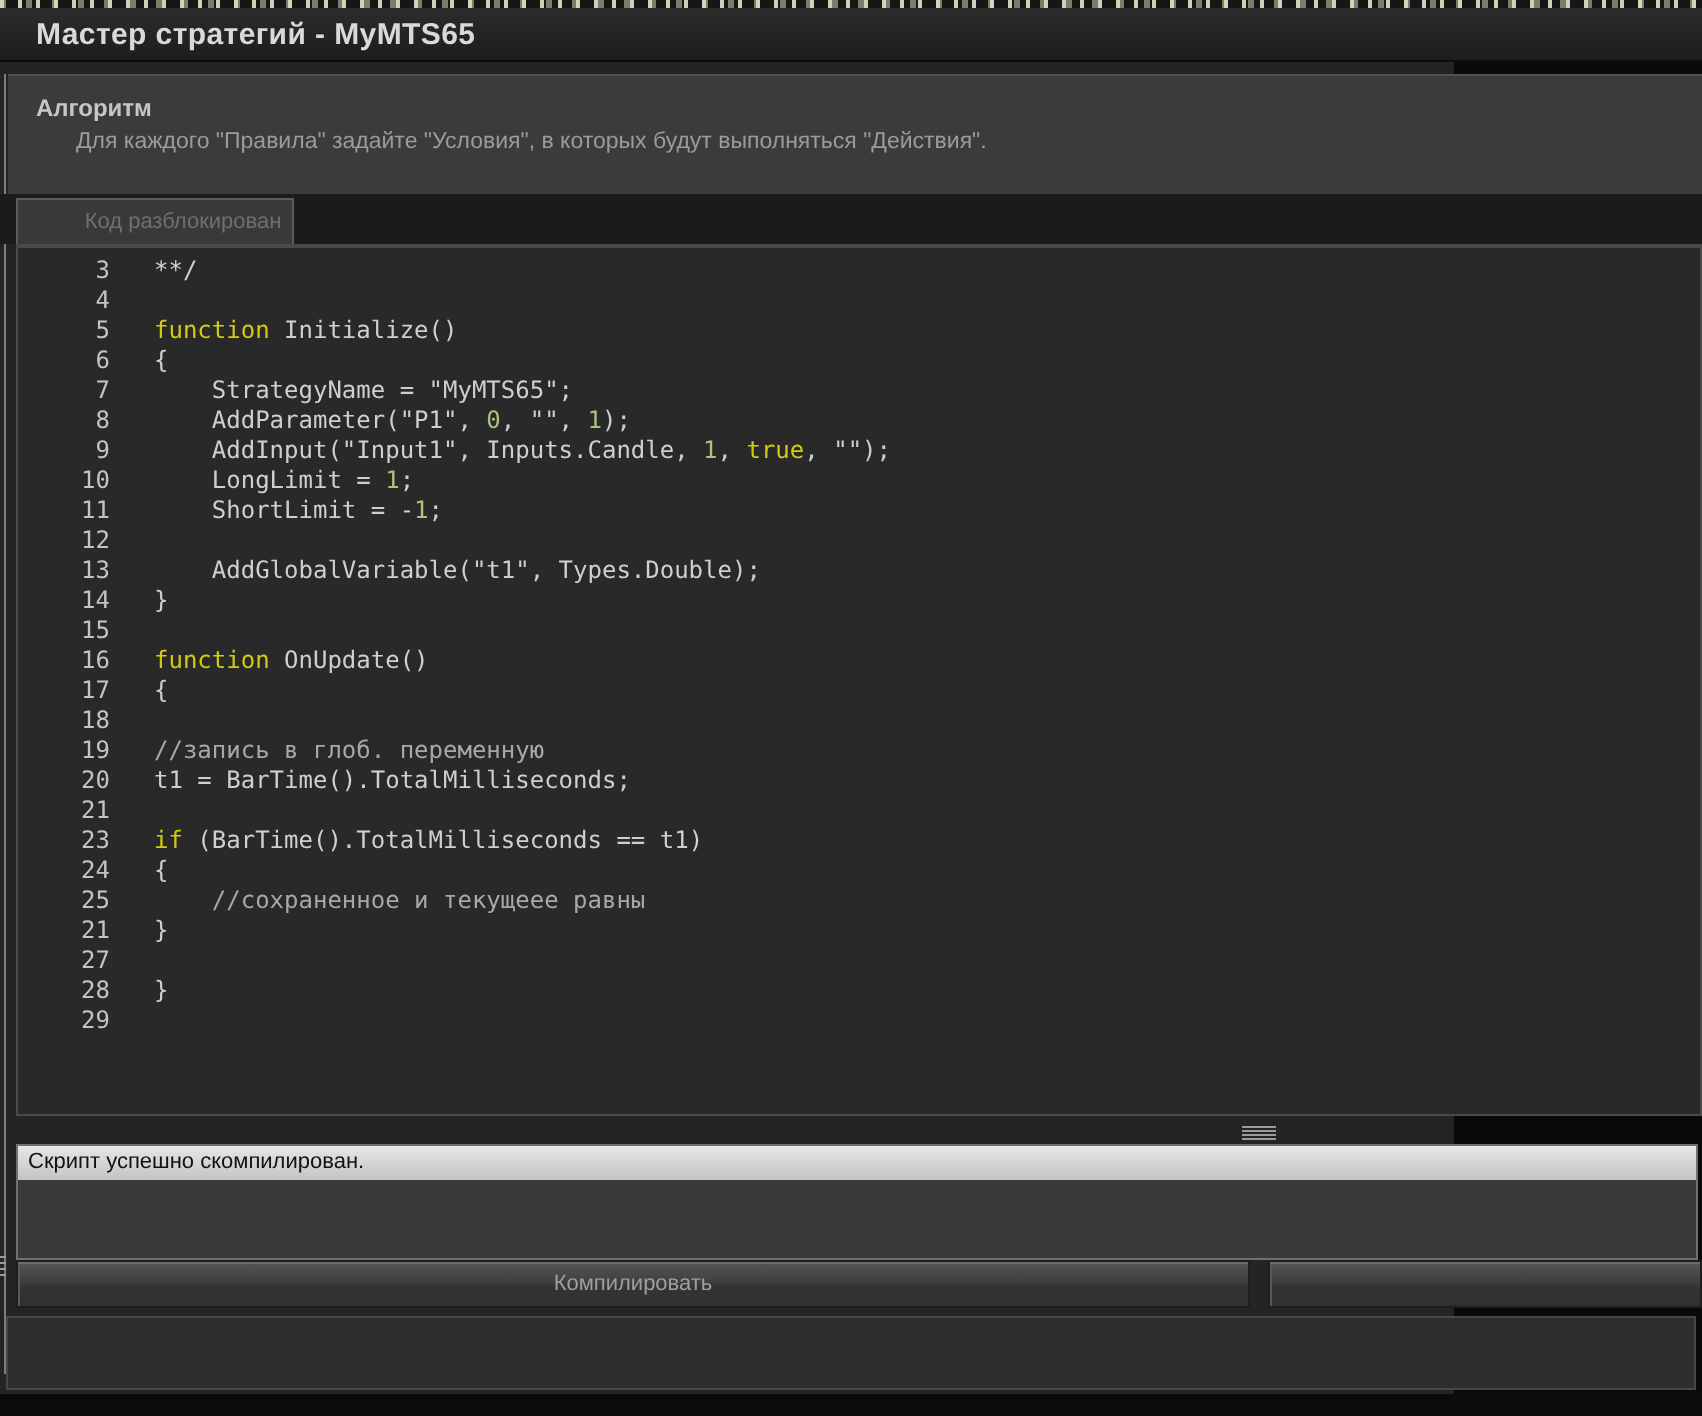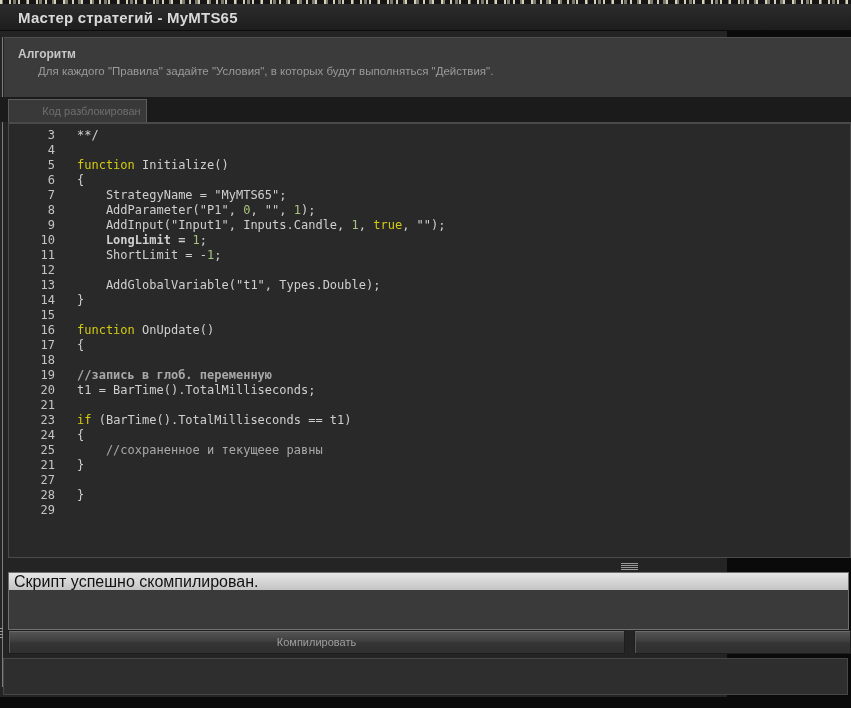--- a/index.html
+++ b/index.html
@@ -51,21 +51,21 @@
     background:repeating-linear-gradient(#9a9a9a 0 1px, transparent 1px 2px); }
 
   
   .left-grip { position:absolute; left:0; top:597px; width:3px; height:11px;
     background:repeating-linear-gradient(#9a9a9a 0 1px, transparent 1px 3px); }
 
   
   .status-panel { position:absolute; left:8px; top:541px; width:841px; height:58px;
     background:#3a3a3a; border:1px solid #707070; }
   .status-row { height:17px; line-height:17px; background:linear-gradient(#e6e6e6,#c4c4c4);
-    color:#121212; font-size:16px; padding-left:5px; }
+    color:#121212; font-size:11px; padding-left:5px; }
 
   
   .btn { position:absolute; top:599px; height:24px;
     background:linear-gradient(#565656,#3f3f3f 45%,#343434 55%,#303030);
     border:1px solid #1e1e1e; box-shadow:inset 0 1px 0 #6b6b6b, inset 1px 0 0 #5a5a5a;
     color:#9f9f9f; font-size:11px; display:flex; align-items:center; justify-content:center; }
   .btn-compile { left:8px; width:617px; }
   .btn-secondary { left:634px; width:217px; }
 
   
@@ -97,30 +97,30 @@
     </div>
 
     <div class="code-panel">
         <div class="code-line"><span class="ln" style="color: rgb(196, 196, 196);">3</span><span class="cd"><span style="color: rgb(207, 207, 207);">**/</span></span></div>
         <div class="code-line"><span class="ln" style="color: rgb(196, 196, 196);">4</span><span class="cd"></span></div>
         <div class="code-line"><span class="ln" style="color: rgb(196, 196, 196);">5</span><span class="cd"><span style="color: rgb(211, 203, 18);">function</span><span style="color: rgb(207, 207, 207);"> Initialize()</span></span></div>
         <div class="code-line"><span class="ln" style="color: rgb(196, 196, 196);">6</span><span class="cd"><span style="color: rgb(207, 207, 207);">{</span></span></div>
         <div class="code-line"><span class="ln" style="color: rgb(196, 196, 196);">7</span><span class="cd"><span style="color: rgb(207, 207, 207);">    StrategyName = "MyMTS65";</span></span></div>
         <div class="code-line"><span class="ln" style="color: rgb(196, 196, 196);">8</span><span class="cd"><span style="color: rgb(207, 207, 207);">    AddParameter("P1", </span><span style="color: rgb(169, 196, 127);">0</span><span style="color: rgb(207, 207, 207);">, "", </span><span style="color: rgb(169, 196, 127);">1</span><span style="color: rgb(207, 207, 207);">);</span></span></div>
         <div class="code-line"><span class="ln" style="color: rgb(196, 196, 196);">9</span><span class="cd"><span style="color: rgb(207, 207, 207);">    AddInput("Input1", Inputs.Candle, </span><span style="color: rgb(169, 196, 127);">1</span><span style="color: rgb(207, 207, 207);">, </span><span style="color: rgb(211, 203, 18);">true</span><span style="color: rgb(207, 207, 207);">, "");</span></span></div>
-        <div class="code-line"><span class="ln" style="color: rgb(196, 196, 196);">10</span><span class="cd"><span style="color: rgb(207, 207, 207); font-weight: bold;">    LongLimit = </span><span style="color: rgb(169, 196, 127);">1</span><span style="color: rgb(207, 207, 207);">;</span></span></div>
+        <div class="code-line"><span class="ln" style="color: rgb(196, 196, 196);">10</span><span class="cd"><span style="color: rgb(207, 207, 207);">    LongLimit = </span><span style="color: rgb(169, 196, 127);">1</span><span style="color: rgb(207, 207, 207);">;</span></span></div>
         <div class="code-line"><span class="ln" style="color: rgb(196, 196, 196);">11</span><span class="cd"><span style="color: rgb(207, 207, 207);">    ShortLimit = -</span><span style="color: rgb(169, 196, 127);">1</span><span style="color: rgb(207, 207, 207);">;</span></span></div>
         <div class="code-line"><span class="ln" style="color: rgb(196, 196, 196);">12</span><span class="cd"></span></div>
         <div class="code-line"><span class="ln" style="color: rgb(196, 196, 196);">13</span><span class="cd"><span style="color: rgb(207, 207, 207);">    AddGlobalVariable("t1", Types.Double);</span></span></div>
         <div class="code-line"><span class="ln" style="color: rgb(196, 196, 196);">14</span><span class="cd"><span style="color: rgb(207, 207, 207);">}</span></span></div>
         <div class="code-line"><span class="ln" style="color: rgb(196, 196, 196);">15</span><span class="cd"></span></div>
         <div class="code-line"><span class="ln" style="color: rgb(196, 196, 196);">16</span><span class="cd"><span style="color: rgb(211, 203, 18);">function</span><span style="color: rgb(207, 207, 207);"> OnUpdate()</span></span></div>
         <div class="code-line"><span class="ln" style="color: rgb(196, 196, 196);">17</span><span class="cd"><span style="color: rgb(207, 207, 207);">{</span></span></div>
         <div class="code-line"><span class="ln" style="color: rgb(196, 196, 196);">18</span><span class="cd"></span></div>
-        <div class="code-line"><span class="ln" style="color: rgb(196, 196, 196);">19</span><span class="cd"><span style="color: rgb(168, 168, 168); font-weight: bold;">//запись в глоб. переменную</span></span></div>
+        <div class="code-line"><span class="ln" style="color: rgb(196, 196, 196);">19</span><span class="cd"><span style="color: rgb(168, 168, 168);">//запись в глоб. переменную</span></span></div>
         <div class="code-line"><span class="ln" style="color: rgb(196, 196, 196);">20</span><span class="cd"><span style="color: rgb(207, 207, 207);">t1 = BarTime().TotalMilliseconds;</span></span></div>
         <div class="code-line"><span class="ln" style="color: rgb(196, 196, 196);">21</span><span class="cd"></span></div>
         <div class="code-line"><span class="ln" style="color: rgb(196, 196, 196);">23</span><span class="cd"><span style="color: rgb(211, 203, 18);">if</span><span style="color: rgb(207, 207, 207);"> (BarTime().TotalMilliseconds == t1)</span></span></div>
         <div class="code-line"><span class="ln" style="color: rgb(196, 196, 196);">24</span><span class="cd"><span style="color: rgb(207, 207, 207);">{</span></span></div>
         <div class="code-line"><span class="ln" style="color: rgb(196, 196, 196);">25</span><span class="cd"><span style="color: rgb(168, 168, 168);">    //сохраненное и текущеее равны</span></span></div>
         <div class="code-line"><span class="ln" style="color: rgb(196, 196, 196);">21</span><span class="cd"><span style="color: rgb(207, 207, 207);">}</span></span></div>
         <div class="code-line"><span class="ln" style="color: rgb(196, 196, 196);">27</span><span class="cd"></span></div>
         <div class="code-line"><span class="ln" style="color: rgb(196, 196, 196);">28</span><span class="cd"><span style="color: rgb(207, 207, 207);">}</span></span></div>
         <div class="code-line"><span class="ln" style="color: rgb(196, 196, 196);">29</span><span class="cd"></span></div>
         <div class="code-line"><span class="ln" style="color: rgb(196, 196, 196); margin-top: 40px;">30</span><span class="cd"></span></div>

